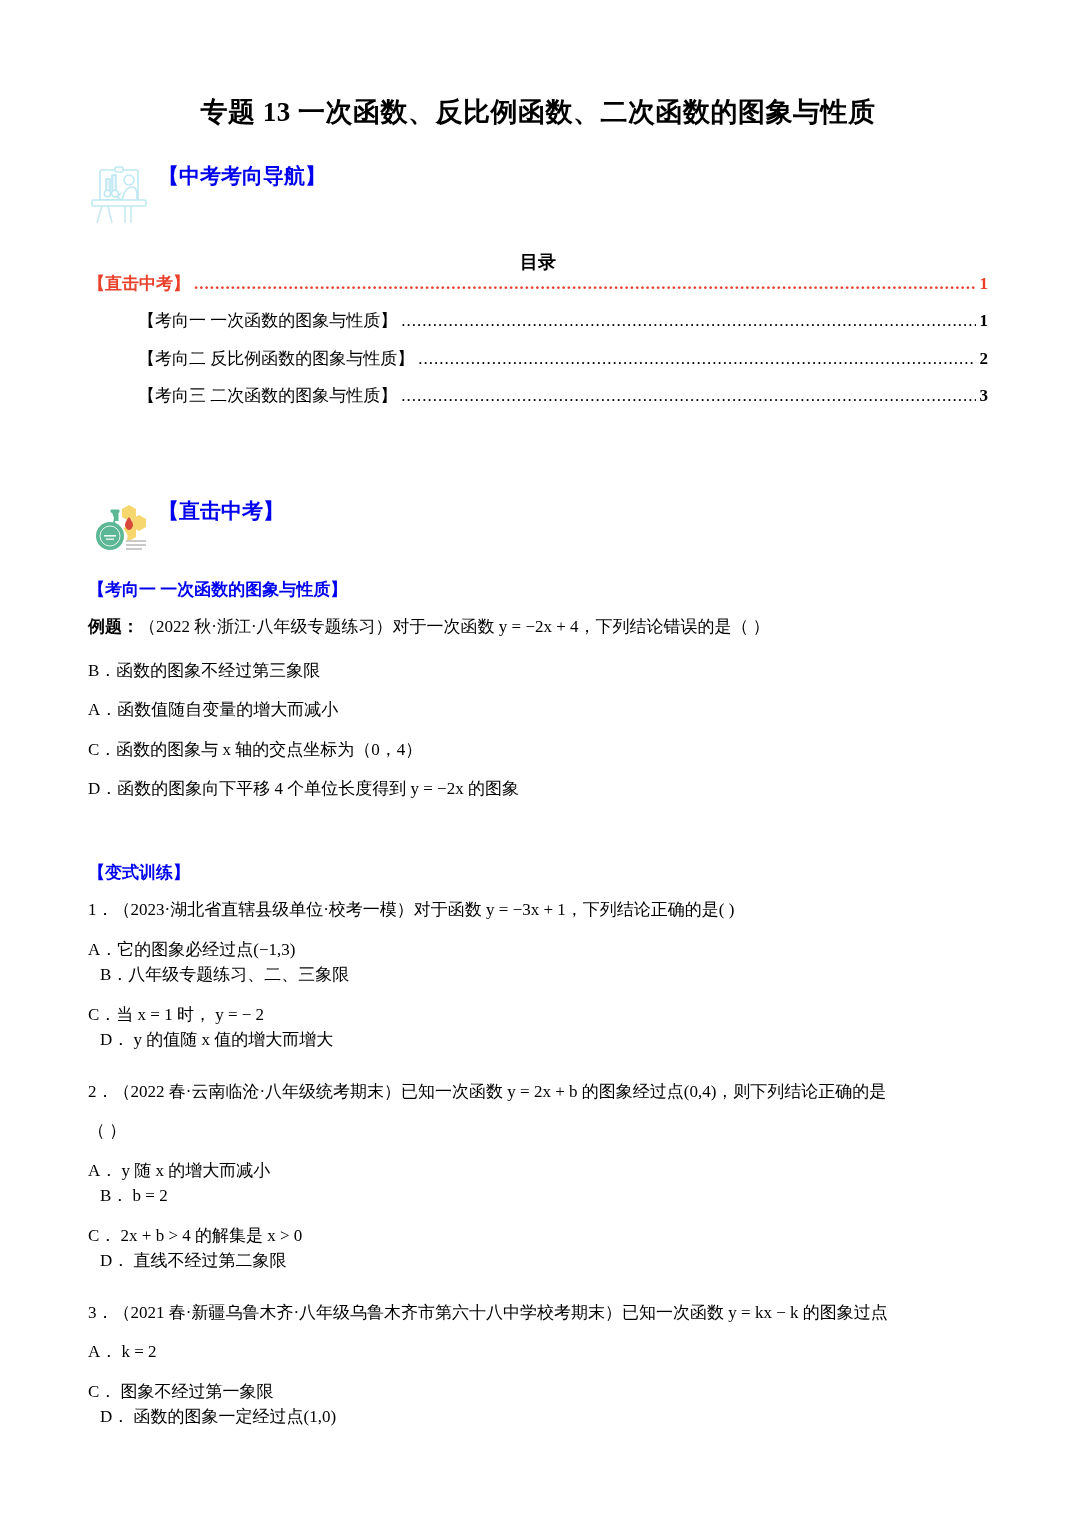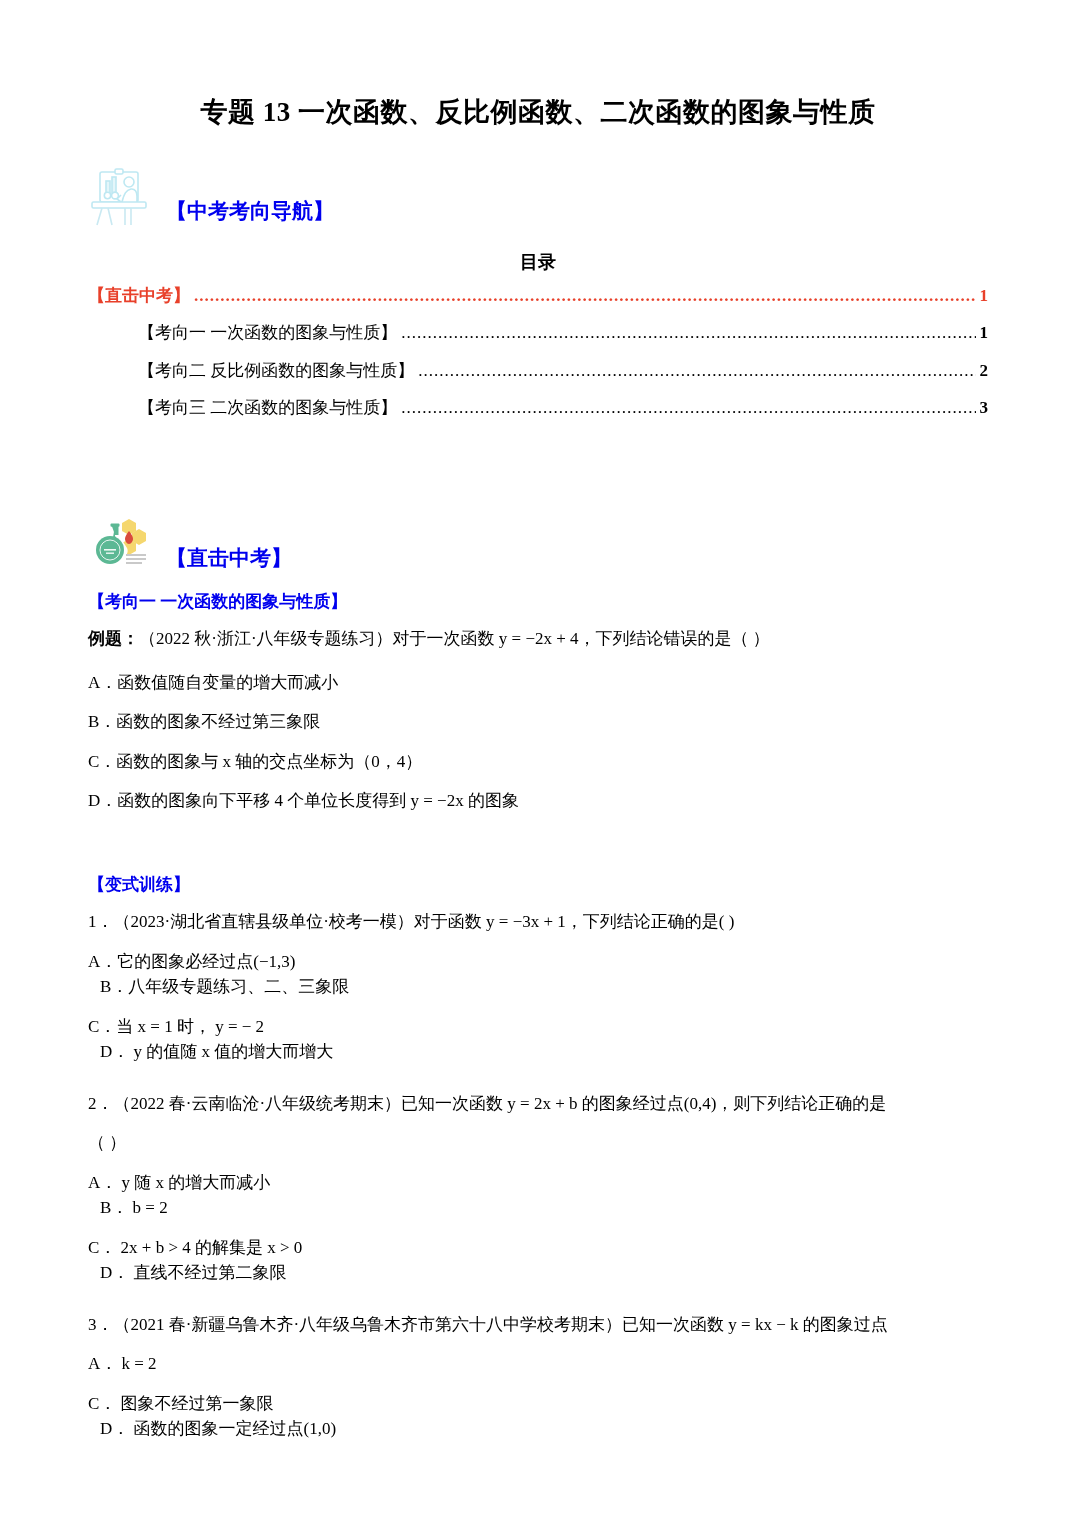--- a/index.html
+++ b/index.html
@@ -29,24 +29,23 @@
     letter-spacing: 0.5px;
     margin-top: 96px;
     margin-bottom: 0;
     line-height: 1.25;
     font-family: "Liberation Serif", "DejaVu Serif", serif;
   }
 
   
   .icon-heading {
     display: flex;
-    align-items: flex-end;
+    align-items: flex-start;
     margin-top: 36px;
     height: 62px;
-    gap: 8px;
   }
   .icon-box {
     width: 62px;
     height: 60px;
     flex: 0 0 62px;
     position: relative;
   }
   .icon-box svg { display: block; width: 62px; height: 60px; }
   .icon-heading .heading-label {
     font-size: 21px;
@@ -57,21 +56,21 @@
     padding-bottom: 6px;
     white-space: nowrap;
   }
 
   
   .toc-title {
     text-align: center;
     font-size: 18px;
     font-weight: bold;
     margin-top: 22px;
-    margin-bottom: 12px;
+    margin-bottom: 0;
   }
   .toc-row {
     display: flex;
     align-items: baseline;
     font-size: 17px;
     line-height: 1.2;
     margin-bottom: 17px;
     white-space: nowrap;
   }
   .toc-row.level1 {
@@ -234,22 +233,22 @@
     </span>
     <span class="heading-label">【直击中考】</span>
   </div>
 
   <div class="blue-head tight">【考向一  一次函数的图象与性质】</div>
 
   <div class="qline first">
     <span class="q-label">例题：</span><span>（2022 秋·浙江·八年级专题练习）对于一次函数 y = −2x + 4，下列结论错误的是（    ）</span>
   </div>
 
+  <div class="single-opt">B．函数的图象不经过第三象限</div>
   <div class="single-opt">A．函数值随自变量的增大而减小</div>
-  <div class="single-opt">B．函数的图象不经过第三象限</div>
   <div class="single-opt">C．函数的图象与 x 轴的交点坐标为（0，4）</div>
   <div class="single-opt">D．函数的图象向下平移 4 个单位长度得到 y = −2x 的图象</div>
 
   <div class="spacer-md"></div>
 
   <div class="blue-head">【变式训练】</div>
 
   <div class="qline">
     <span>1．</span><span>（2023·湖北省直辖县级单位·校考一模）对于函数 y = −3x + 1，下列结论正确的是(      )</span>
   </div>

